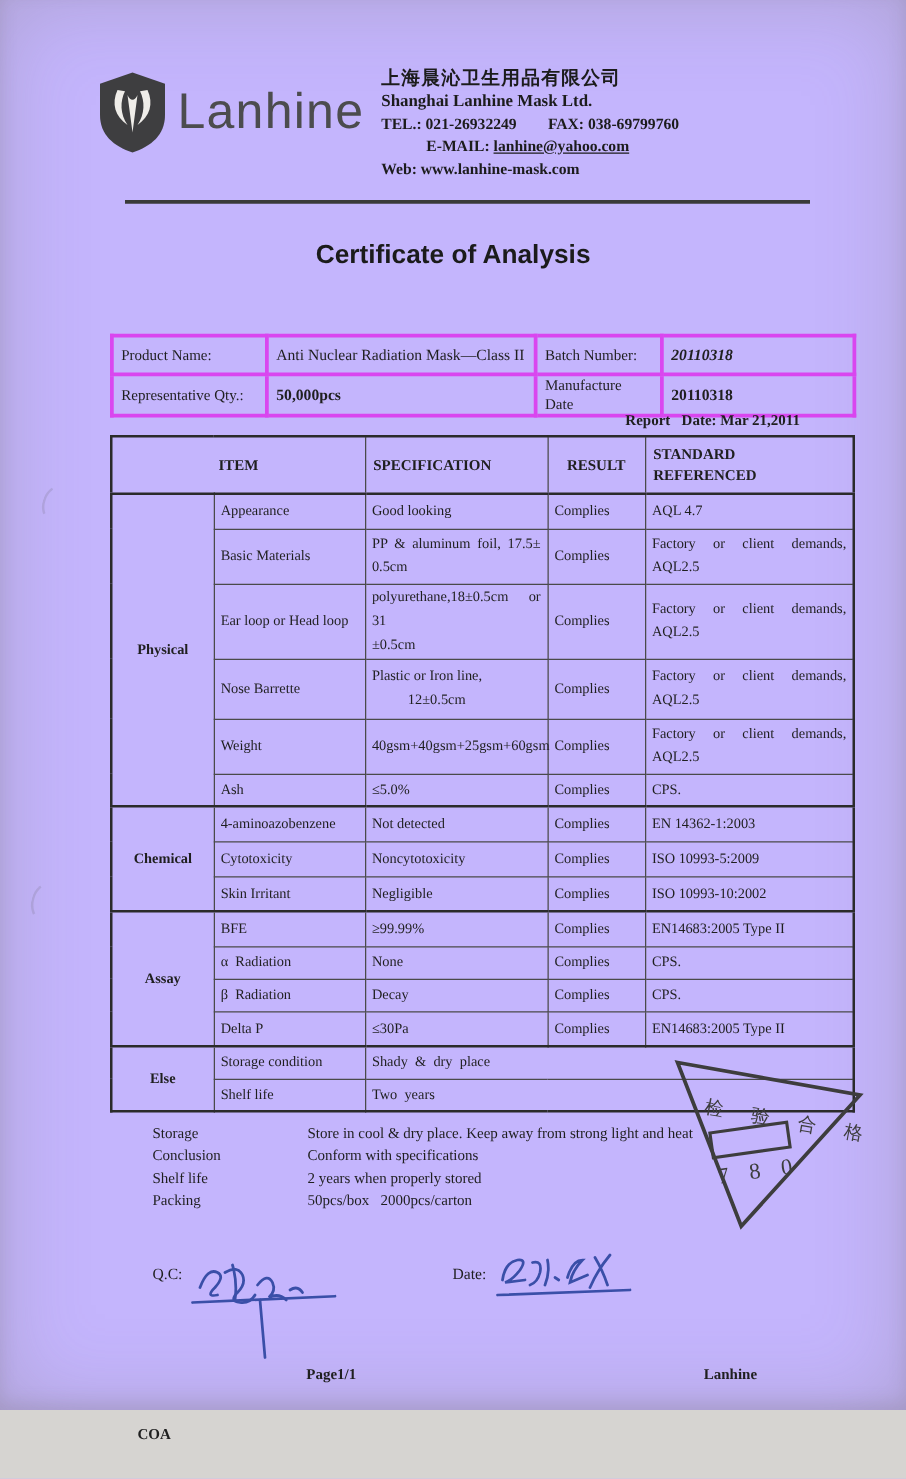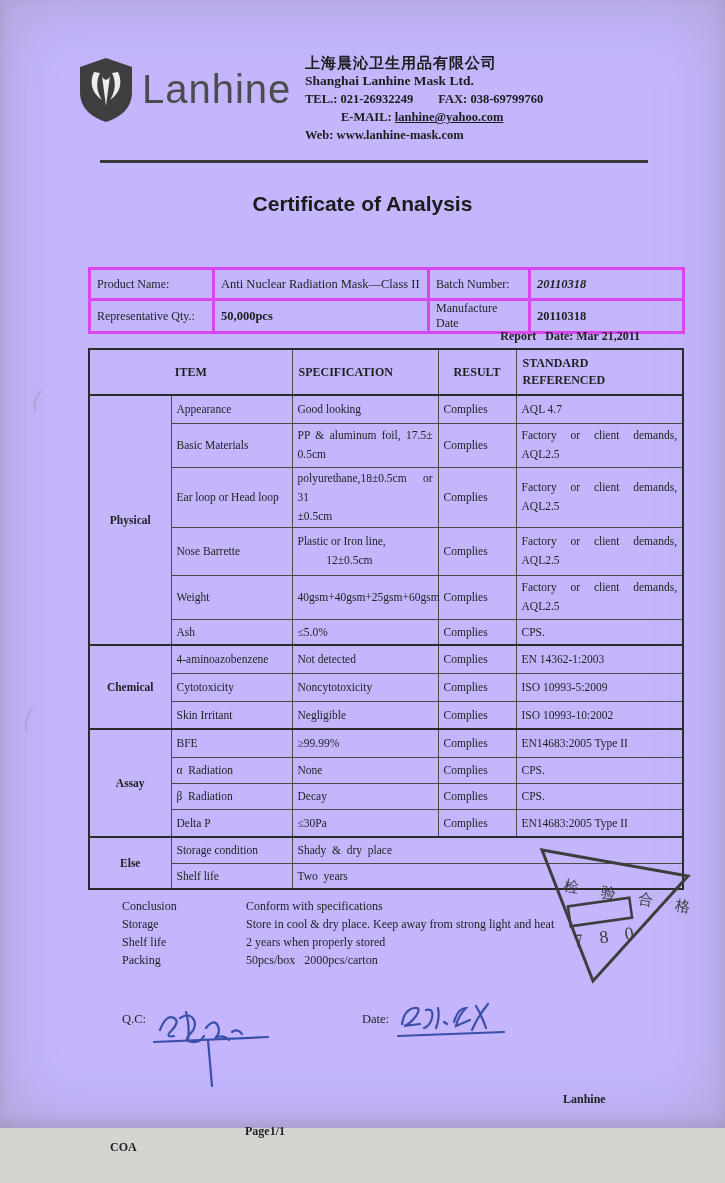--- a/index.html
+++ b/index.html
@@ -76,21 +76,21 @@
   .concl .lab{width:124px;flex:none;}
   .concl .val{white-space:pre;}
   
   .qc-label{position:absolute;left:122px;top:1012px;font-size:12.5px;}
   .qc-sig{position:absolute;left:146px;top:990px;}
   .date-label{position:absolute;left:362px;top:1012px;font-size:12.5px;}
   .date-sig{position:absolute;left:392px;top:988px;}
   
   .footer span{position:absolute;font-weight:bold;font-size:12px;}
   .f-left{left:110px;top:1140px;}
-  .f-center{left:245px;top:1092px;margin-top:32px;}
+  .f-center{left:245px;top:1092px;}
   .f-right{left:563px;top:1092px;}
   
   .mark{position:absolute;border:2px solid transparent;border-left:2px solid rgba(90,90,90,0.16);border-radius:50%;}
   .mark1{left:34px;top:388px;width:18px;height:26px;transform:rotate(18deg);}
   .mark2{left:25px;top:706px;width:20px;height:28px;transform:rotate(14deg);}
 </style>
 </head>
 <body>
 
 <div class="page">
@@ -262,26 +262,26 @@
     <svg width="172" height="148" viewBox="0 0 172 148">
       <polygon points="11,10 157,36 62,141" fill="none" stroke="#3d3d3d" stroke-width="3"></polygon>
       <text x="32" y="50" transform="rotate(10 32 50)" font-size="15" letter-spacing="9" fill="#3d3d3d" font-family="'DejaVu Sans', sans-serif">检 验 合 格</text>
       <rect x="38" y="62" width="62" height="20" transform="rotate(-8 69 72)" fill="none" stroke="#3d3d3d" stroke-width="2.5"></rect>
       <text x="44" y="107" transform="rotate(-8 44 107)" font-size="18" letter-spacing="6" fill="#3d3d3d" font-family="'Liberation Serif', serif">7 8 0</text>
     </svg>
   </div>
 
   <div class="concl">
     <div class="row">
+      <span class="lab">Storage</span>
+      <span class="val">Store in cool &amp; dry place. Keep away from strong light and heat</span>
+    </div>
+    <div class="row">
       <span class="lab">Conclusion</span>
       <span class="val">Conform with specifications</span>
-    </div>
-    <div class="row">
-      <span class="lab">Storage</span>
-      <span class="val">Store in cool &amp; dry place. Keep away from strong light and heat</span>
     </div>
     <div class="row">
       <span class="lab">Shelf life</span>
       <span class="val">2 years when properly stored</span>
     </div>
     <div class="row">
       <span class="lab">Packing</span>
       <span class="val">50pcs/box   2000pcs/carton</span>
     </div>
   </div>

